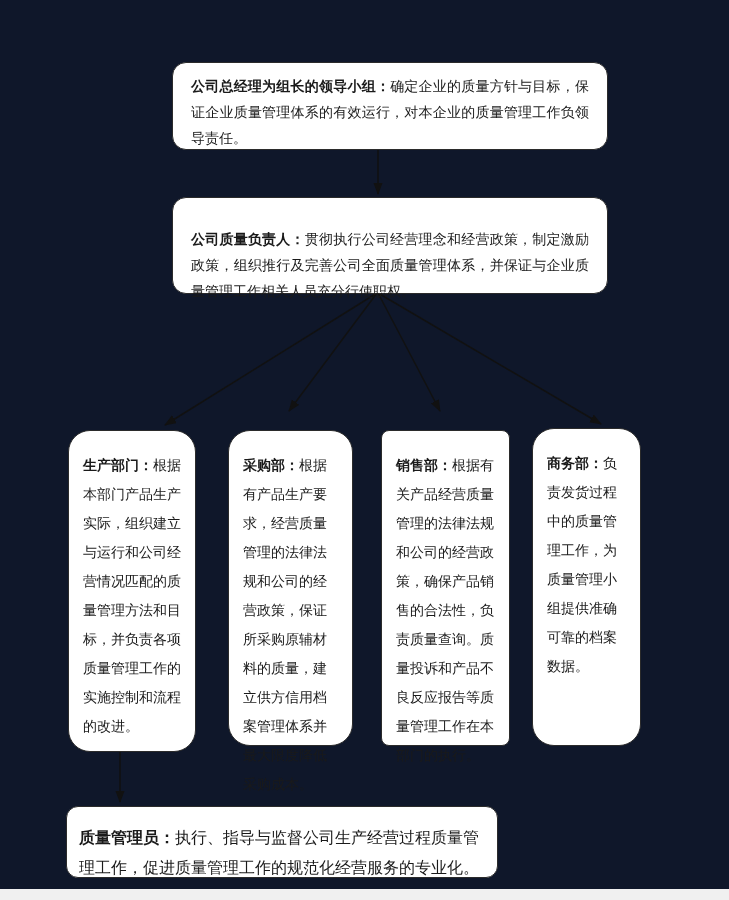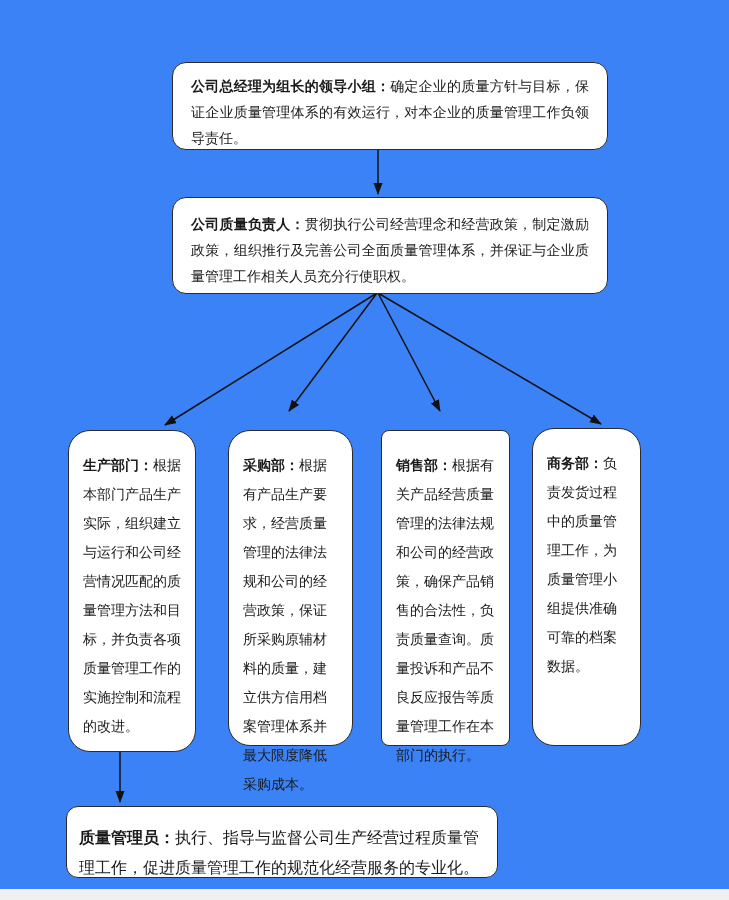--- a/index.html
+++ b/index.html
@@ -4,21 +4,21 @@
 <style>
   * { margin: 0; padding: 0; box-sizing: border-box; }
   html, body {
     width: 729px; height: 900px;
     background: #ffffff;
     font-family: "Liberation Serif", "DejaVu Serif", serif;
   }
   #canvas {
     position: relative;
     width: 729px; height: 900px;
-    background: #3b82f6;
+    background: #0f172a;
     overflow: hidden;
   }
   svg.connectors {
     position: absolute;
     left: 0; top: 0;
     width: 729px; height: 900px;
     pointer-events: none;
   }
   .node {
     position: absolute;
@@ -29,21 +29,21 @@
   .node .hdr { font-weight: bold; }
   
   .node.wide {
     border-radius: 14px;
     font-size: 14px;
     line-height: 26px;
     padding: 11px 18px 0 18px;
     text-align: justify;
   }
   #box-leadership   { left: 172px; top: 62px;  width: 436px; height: 88px; }
-  #box-quality-head { left: 172px; top: 197px; width: 436px; height: 97px; padding-top: 14px; }
+  #box-quality-head { left: 172px; top: 197px; width: 436px; height: 97px; padding-top: 29px; }
   
   .node.tall {
     border-radius: 22px;
     font-size: 14px;
     line-height: 29px;
     padding: 20px 14px 0 14px;
   }
   #box-production  { left: 68px;  top: 430px; width: 128px; height: 322px; }
   #box-purchasing  { left: 228px; top: 430px; width: 125px; height: 316px; }
   #box-sales       { left: 381px; top: 430px; width: 129px; height: 316px; border-radius: 8px; }

